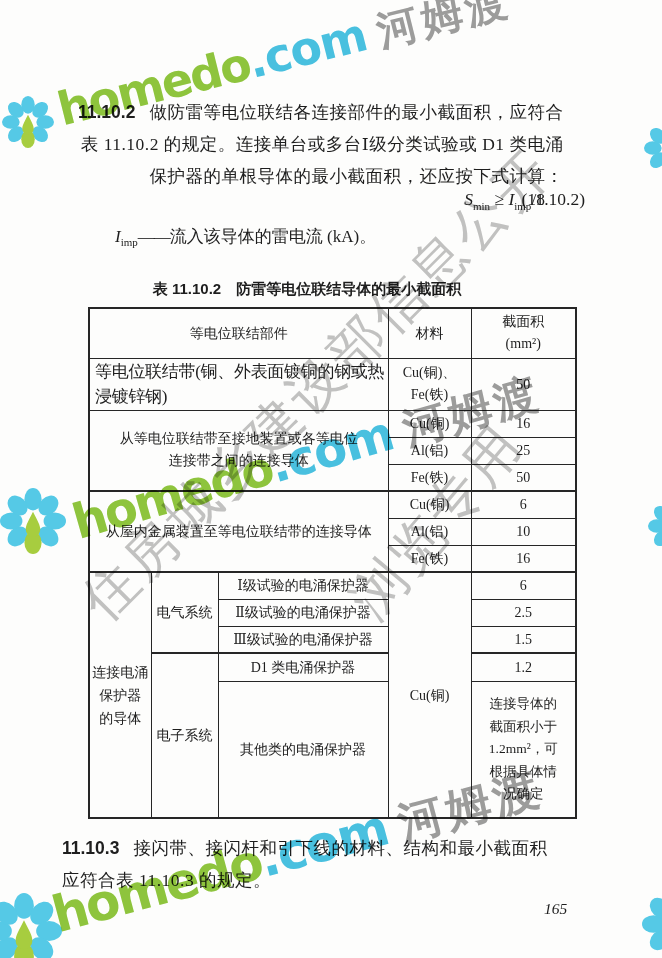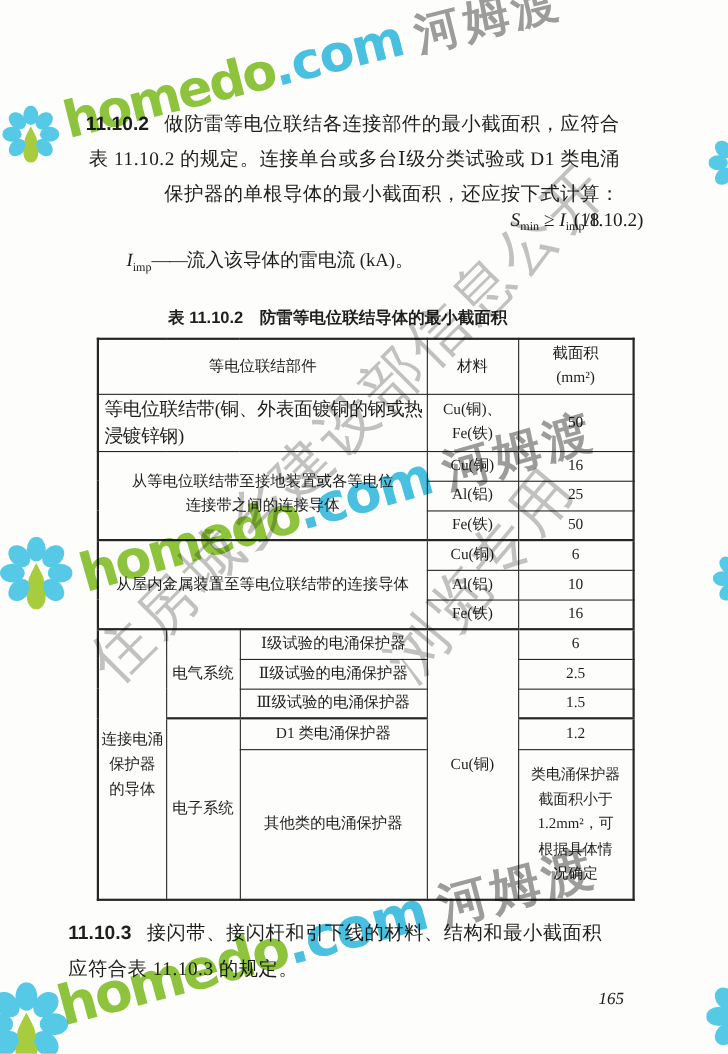--- a/index.html
+++ b/index.html
@@ -148,21 +148,21 @@
     <td class="bb2">1.5</td>
   </tr>
   <tr style="height:28px">
     <td rowspan="2">电子系统</td>
     <td>D1 类电涌保护器</td>
     <td>1.2</td>
   </tr>
   <tr style="height:137px">
     <td>其他类的电涌保护器</td>
     <td class="note">
-      <span>类电涌保护器</span>
+      <span>连接导体的</span>
       <span>截面积小于</span>
       <span>1.2mm²，可</span>
       <span>根据具体情</span>
       <span>况确定</span>
     </td>
   </tr>
 </tbody>
   </table>
 
 <div class="abs para" style="left:62px;top:832px;">

